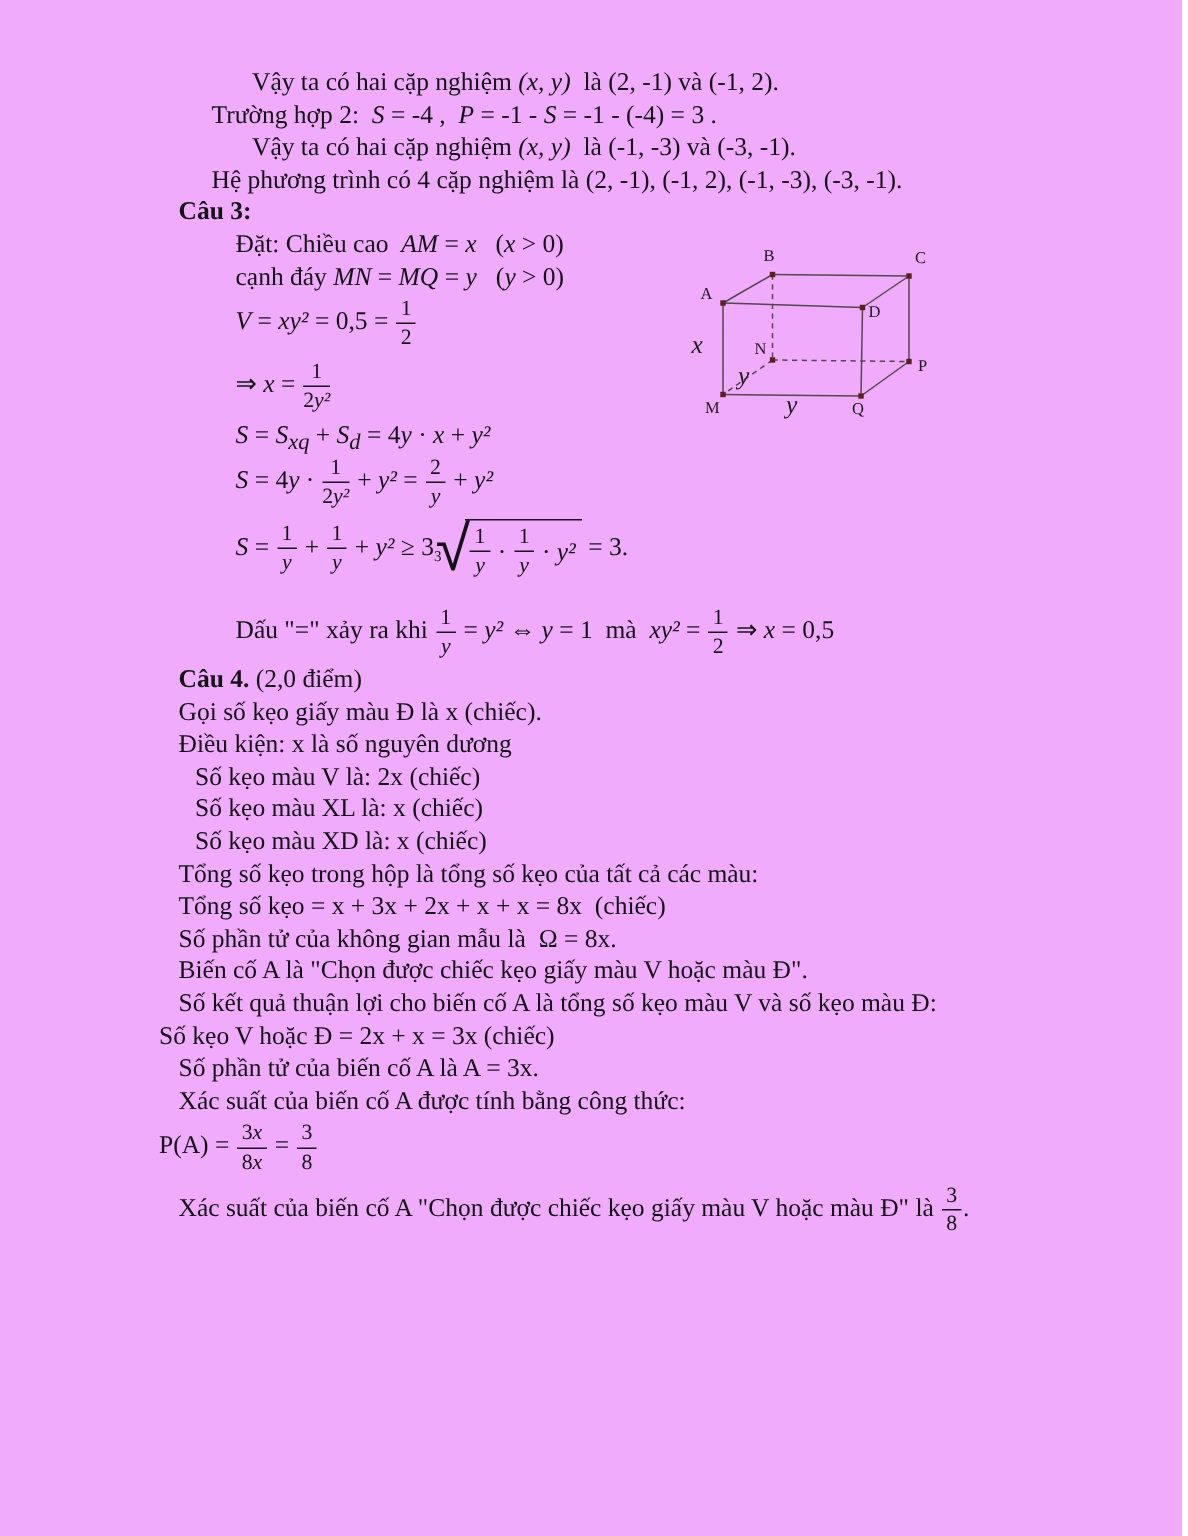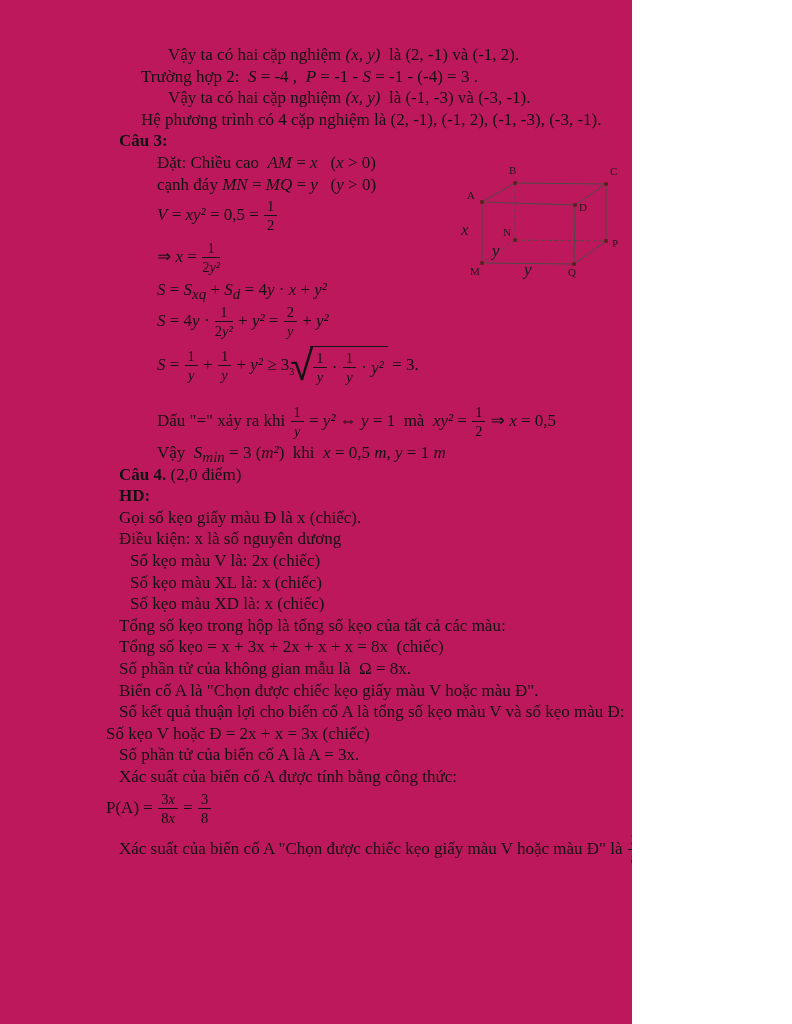--- a/index.html
+++ b/index.html
@@ -1,19 +1,19 @@
 <!DOCTYPE html>
 <html><head>
 <meta charset="utf-8">
 <style>
   html,body{margin:0;padding:0;background:#fff;}
   .page{
     position:relative;
-    width:632px;height:1024px;
-    background:#be185d;
+    width:788px;height:1024px;
+    background:#f0abfc;
     overflow:hidden;
     font-family:"Liberation Serif",serif;
     font-size:17px;
     color:#121212;
   }
   #doc{padding-top:44px;}
   .ln{line-height:21.6px;white-space:nowrap;}
   .ln span{white-space:pre;}
   .i0{margin-left:119px;}
   .i1{margin-left:141px;}
@@ -53,23 +53,21 @@
       <div class="ln i1"><span>Hệ phương trình có 4 cặp nghiệm là (2, -1), (-1, 2), (-1, -3), (-3, -1).</span></div>
       <div class="ln i0"><span class="bold">Câu 3:</span></div>
       <div class="ln i2"><span>Đặt: Chiều cao  </span><span class="m">AM</span><span> = </span><span class="m">x</span><span>   (</span><span class="m">x</span><span> &gt; 0)</span></div>
       <div class="ln i2"><span>cạnh đáy </span><span class="m">MN</span><span> = </span><span class="m">MQ</span><span> = </span><span class="m">y</span><span>   (</span><span class="m">y</span><span> &gt; 0)</span></div>
       <div class="ln i2 fm"><span class="m">V</span><span> = </span><span class="m">xy²</span><span> = 0,5 = </span><span class="frac"><span class="num"><span>1</span></span><span class="den"><span>2</span></span></span></div>
       <div class="ln i2 fm"><span>⇒ </span><span class="m">x</span><span> = </span><span class="frac"><span class="num"><span>1</span></span><span class="den"><span>2</span><span class="m">y²</span></span></span></div>
       <div class="ln i2 fm"><span class="m">S</span><span> = </span><span class="m">S</span><sub class="sb">xq</sub><span> + </span><span class="m">S</span><sub class="sb">d</sub><span> = 4</span><span class="m">y</span><span> · </span><span class="m">x</span><span> + </span><span class="m">y²</span></div>
       <div class="ln i2 fm"><span class="m">S</span><span> = 4</span><span class="m">y</span><span> · </span><span class="frac"><span class="num"><span>1</span></span><span class="den"><span>2</span><span class="m">y²</span></span></span><span> + </span><span class="m">y²</span><span> = </span><span class="frac"><span class="num"><span>2</span></span><span class="den"><span class="m">y</span></span></span><span> + </span><span class="m">y²</span></div>
       <div class="ln i2 fm"><span class="m">S</span><span> = </span><span class="frac"><span class="num"><span>1</span></span><span class="den"><span class="m">y</span></span></span><span> + </span><span class="frac"><span class="num"><span>1</span></span><span class="den"><span class="m">y</span></span></span><span> + </span><span class="m">y²</span><span> ≥ 3</span><span class="rad"><span class="deg">3</span><span class="sign">√</span><span class="rbody"><span class="frac"><span class="num"><span>1</span></span><span class="den"><span class="m">y</span></span></span><span> · </span><span class="frac"><span class="num"><span>1</span></span><span class="den"><span class="m">y</span></span></span><span> · </span><span class="m">y²</span></span></span><span> = 3.</span></div>
       <div class="ln i2 fm gap"><span>Dấu "=" xảy ra khi </span><span class="frac"><span class="num"><span>1</span></span><span class="den"><span class="m">y</span></span></span><span> = </span><span class="m">y²</span><span> ⇔ </span><span class="m">y</span><span> = 1  mà  </span><span class="m">xy²</span><span> = </span><span class="frac"><span class="num"><span>1</span></span><span class="den"><span>2</span></span></span><span> ⇒ </span><span class="m">x</span><span> = 0,5</span></div>
-      <div class="ln i2"><span>Vậy  </span><span class="m">S</span><sub class="sb">min</sub><span> = 3 (</span><span class="m">m²</span><span>)  khi  </span><span class="m">x</span><span> = 0,5 </span><span class="m">m</span><span>, </span><span class="m">y</span><span> = 1 </span><span class="m">m</span></div>
       <div class="ln i0"><span class="bold">Câu 4.</span><span> (2,0 điểm)</span></div>
-      <div class="ln i0"><span class="bold">HD:</span></div>
       <div class="ln i0"><span>Gọi số kẹo giấy màu Đ là x (chiếc).</span></div>
       <div class="ln i0"><span>Điều kiện: x là số nguyên dương</span></div>
       <div class="ln i4"><span>Số kẹo màu V là: 2x (chiếc)</span></div>
       <div class="ln i4"><span>Số kẹo màu XL là: x (chiếc)</span></div>
       <div class="ln i4"><span>Số kẹo màu XD là: x (chiếc)</span></div>
       <div class="ln i0"><span>Tổng số kẹo trong hộp là tổng số kẹo của tất cả các màu:</span></div>
       <div class="ln i0"><span>Tổng số kẹo = x + 3x + 2x + x + x = 8x  (chiếc)</span></div>
       <div class="ln i0"><span>Số phần tử của không gian mẫu là  Ω = 8x.</span></div>
       <div class="ln i0"><span>Biến cố A là "Chọn được chiếc kẹo giấy màu V hoặc màu Đ".</span></div>
       <div class="ln i0"><span>Số kết quả thuận lợi cho biến cố A là tổng số kẹo màu V và số kẹo màu Đ:</span></div>

